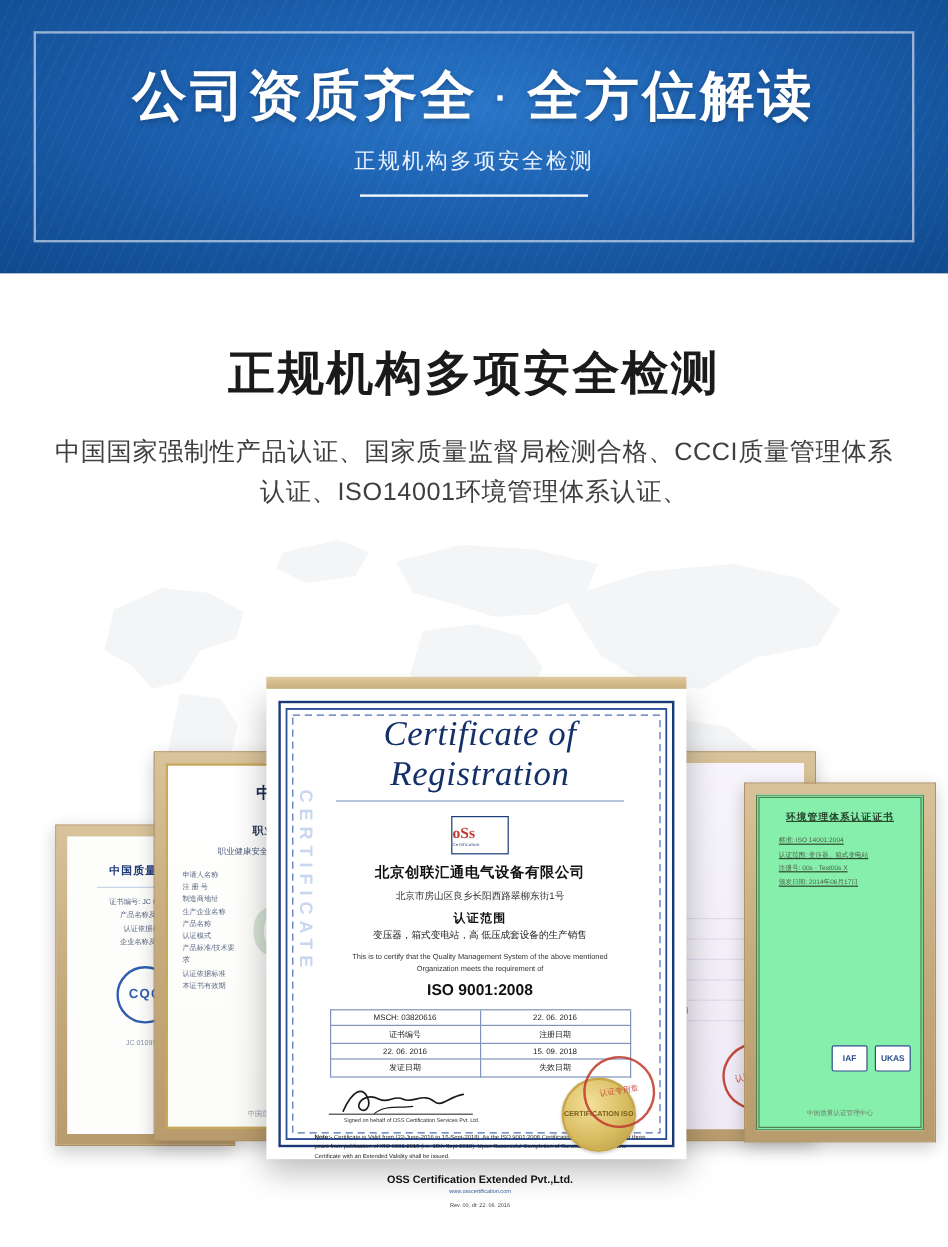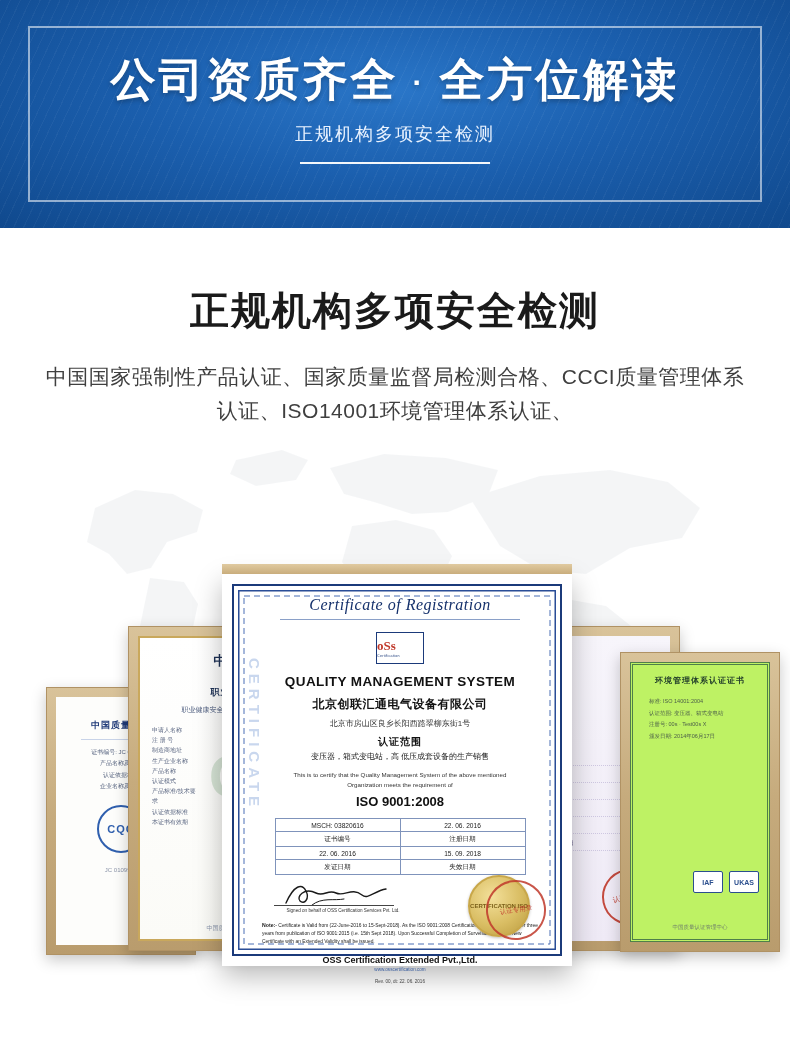--- a/index.html
+++ b/index.html
@@ -237,23 +237,24 @@
     text-align:center; line-height:1.2; transform: rotate(-12deg);
     opacity: .9;
   }
 
   
   .rf-inner {
     padding: 10px 16px;
     height: 100%;
     box-sizing: border-box;
     border: 3px double #4f7f4a;
-    background: #bef264;
+    background: #86efac;
     position: relative;
     color: #2f4a2c;
+    text-decoration: underline;
   }
   .rf-title { text-align:center; font-size: 8px; font-weight:bold; letter-spacing:1px; color:#24402b;}
   .rf-body { margin-top: 10px; font-size: 5.5px; line-height: 2.1; color:#4d6049;}
   .rf-badges { position:absolute; bottom: 46px; right: 8px; display:flex; gap:6px;}
   .rf-badge {
     width: 28px; height: 20px; border: 1px solid #2b4f8e; color:#2b4f8e;
     font-size: 7px; font-weight:bold; display:flex; align-items:center; justify-content:center;
     border-radius: 2px; background:#fff;
   }
   .rf-foot { position:absolute; bottom: 8px; left:8px; right:8px; font-size:5.5px; color:#6d7d6a; text-align:center;}
@@ -303,21 +304,21 @@
     font-weight: bold;
   }
   .main-body {
     position: absolute;
     left: 26px; right: 20px; top: 22px;
     text-align: center;
   }
   .cert-script {
     font-family: "Liberation Serif", serif;
     font-style: italic;
-    font-size: 16px;
+    font-size: 29px;
     color: #14306b;
     letter-spacing: 0.5px;
   }
   .script-rule {
     width: 240px; height: 1px; background:#8aa0c8; margin: 5px auto 0;
   }
   .oss-logo {
     margin: 12px auto 0;
     width: 46px; height: 30px;
     border: 1.5px solid #1b3a7a;
@@ -568,21 +569,20 @@
 
         <div class="main-body">
           <div class="cert-script">Certificate of Registration</div>
           <div class="script-rule"></div>
 
           <div class="oss-logo">
             <div class="oss-text">oSs</div>
             <div class="oss-sub">Certification</div>
           </div>
 
-          <div class="qms-title">QUALITY MANAGEMENT SYSTEM</div>
           <div class="company-cn">北京创联汇通电气设备有限公司</div>
           <div class="addr-cn">北京市房山区良乡长阳西路翠柳东街1号</div>
           <div class="scope-head">认证范围</div>
           <div class="scope-body">变压器，箱式变电站，高 低压成套设备的生产销售</div>
           <div class="certify-line">
             <div>This is to certify that the Quality Management System of the above mentioned</div>
             <div>Organization meets the requirement of</div>
           </div>
           <div class="iso-line">ISO 9001:2008</div>
 

